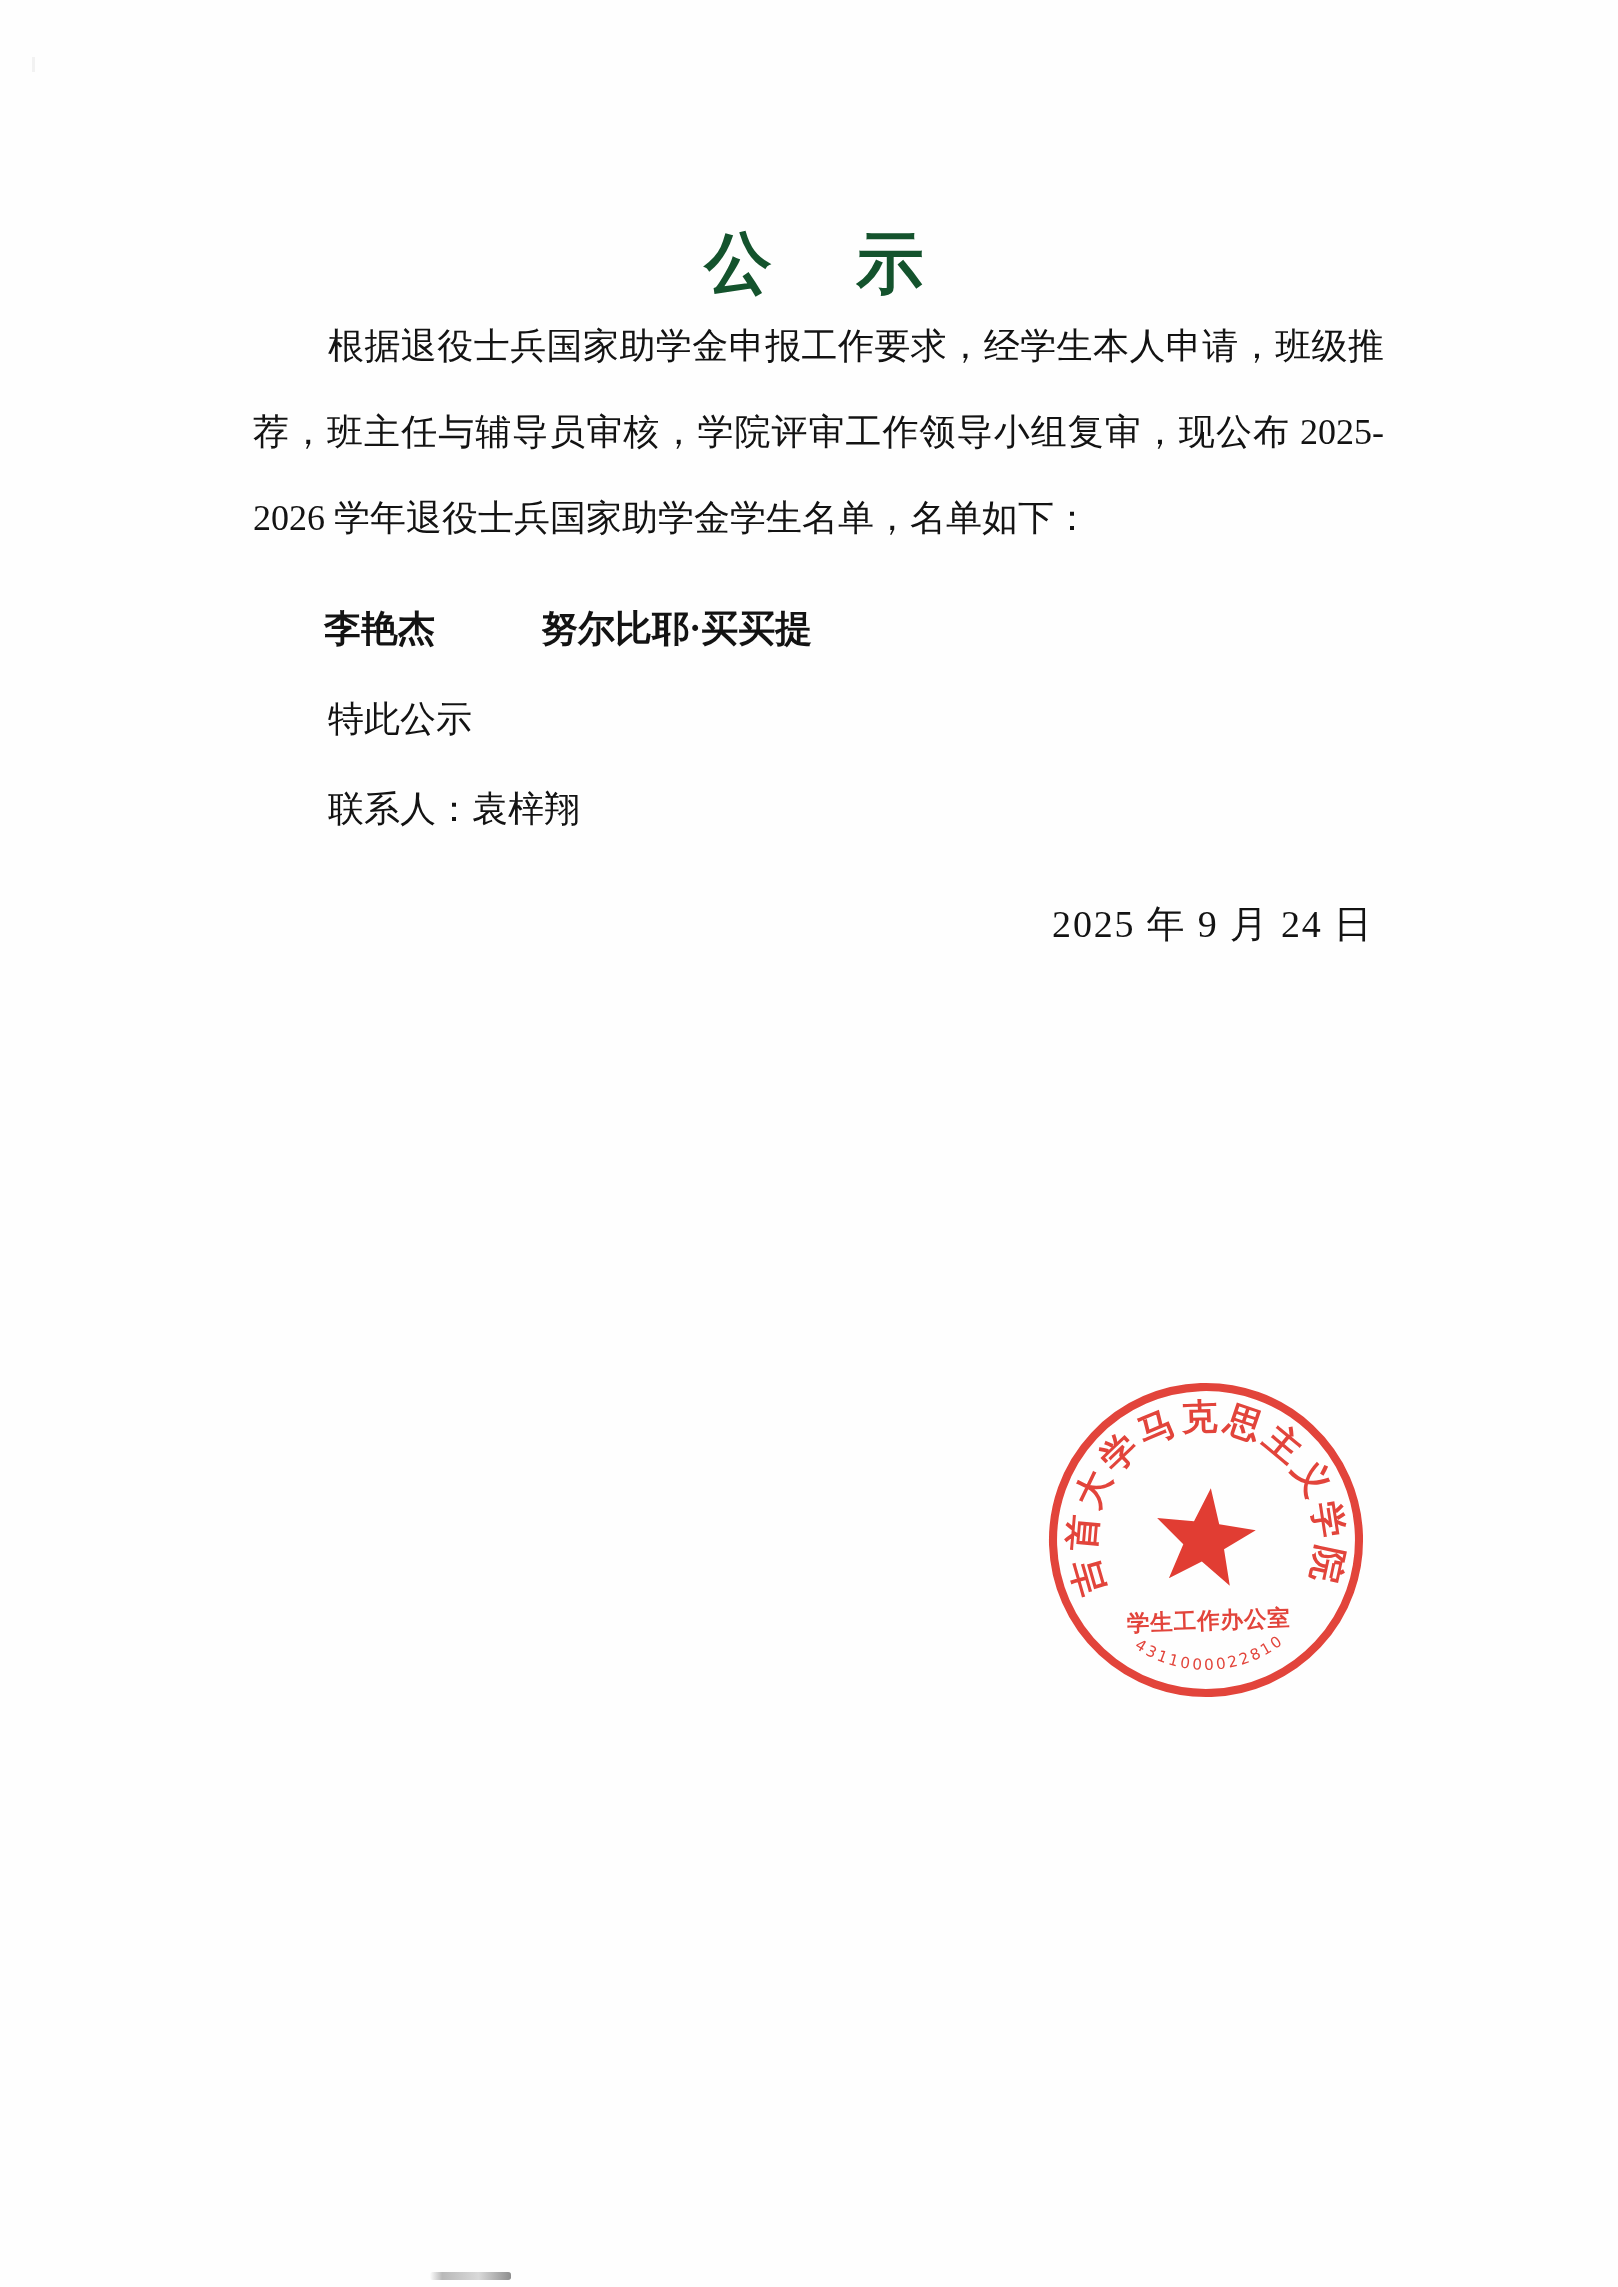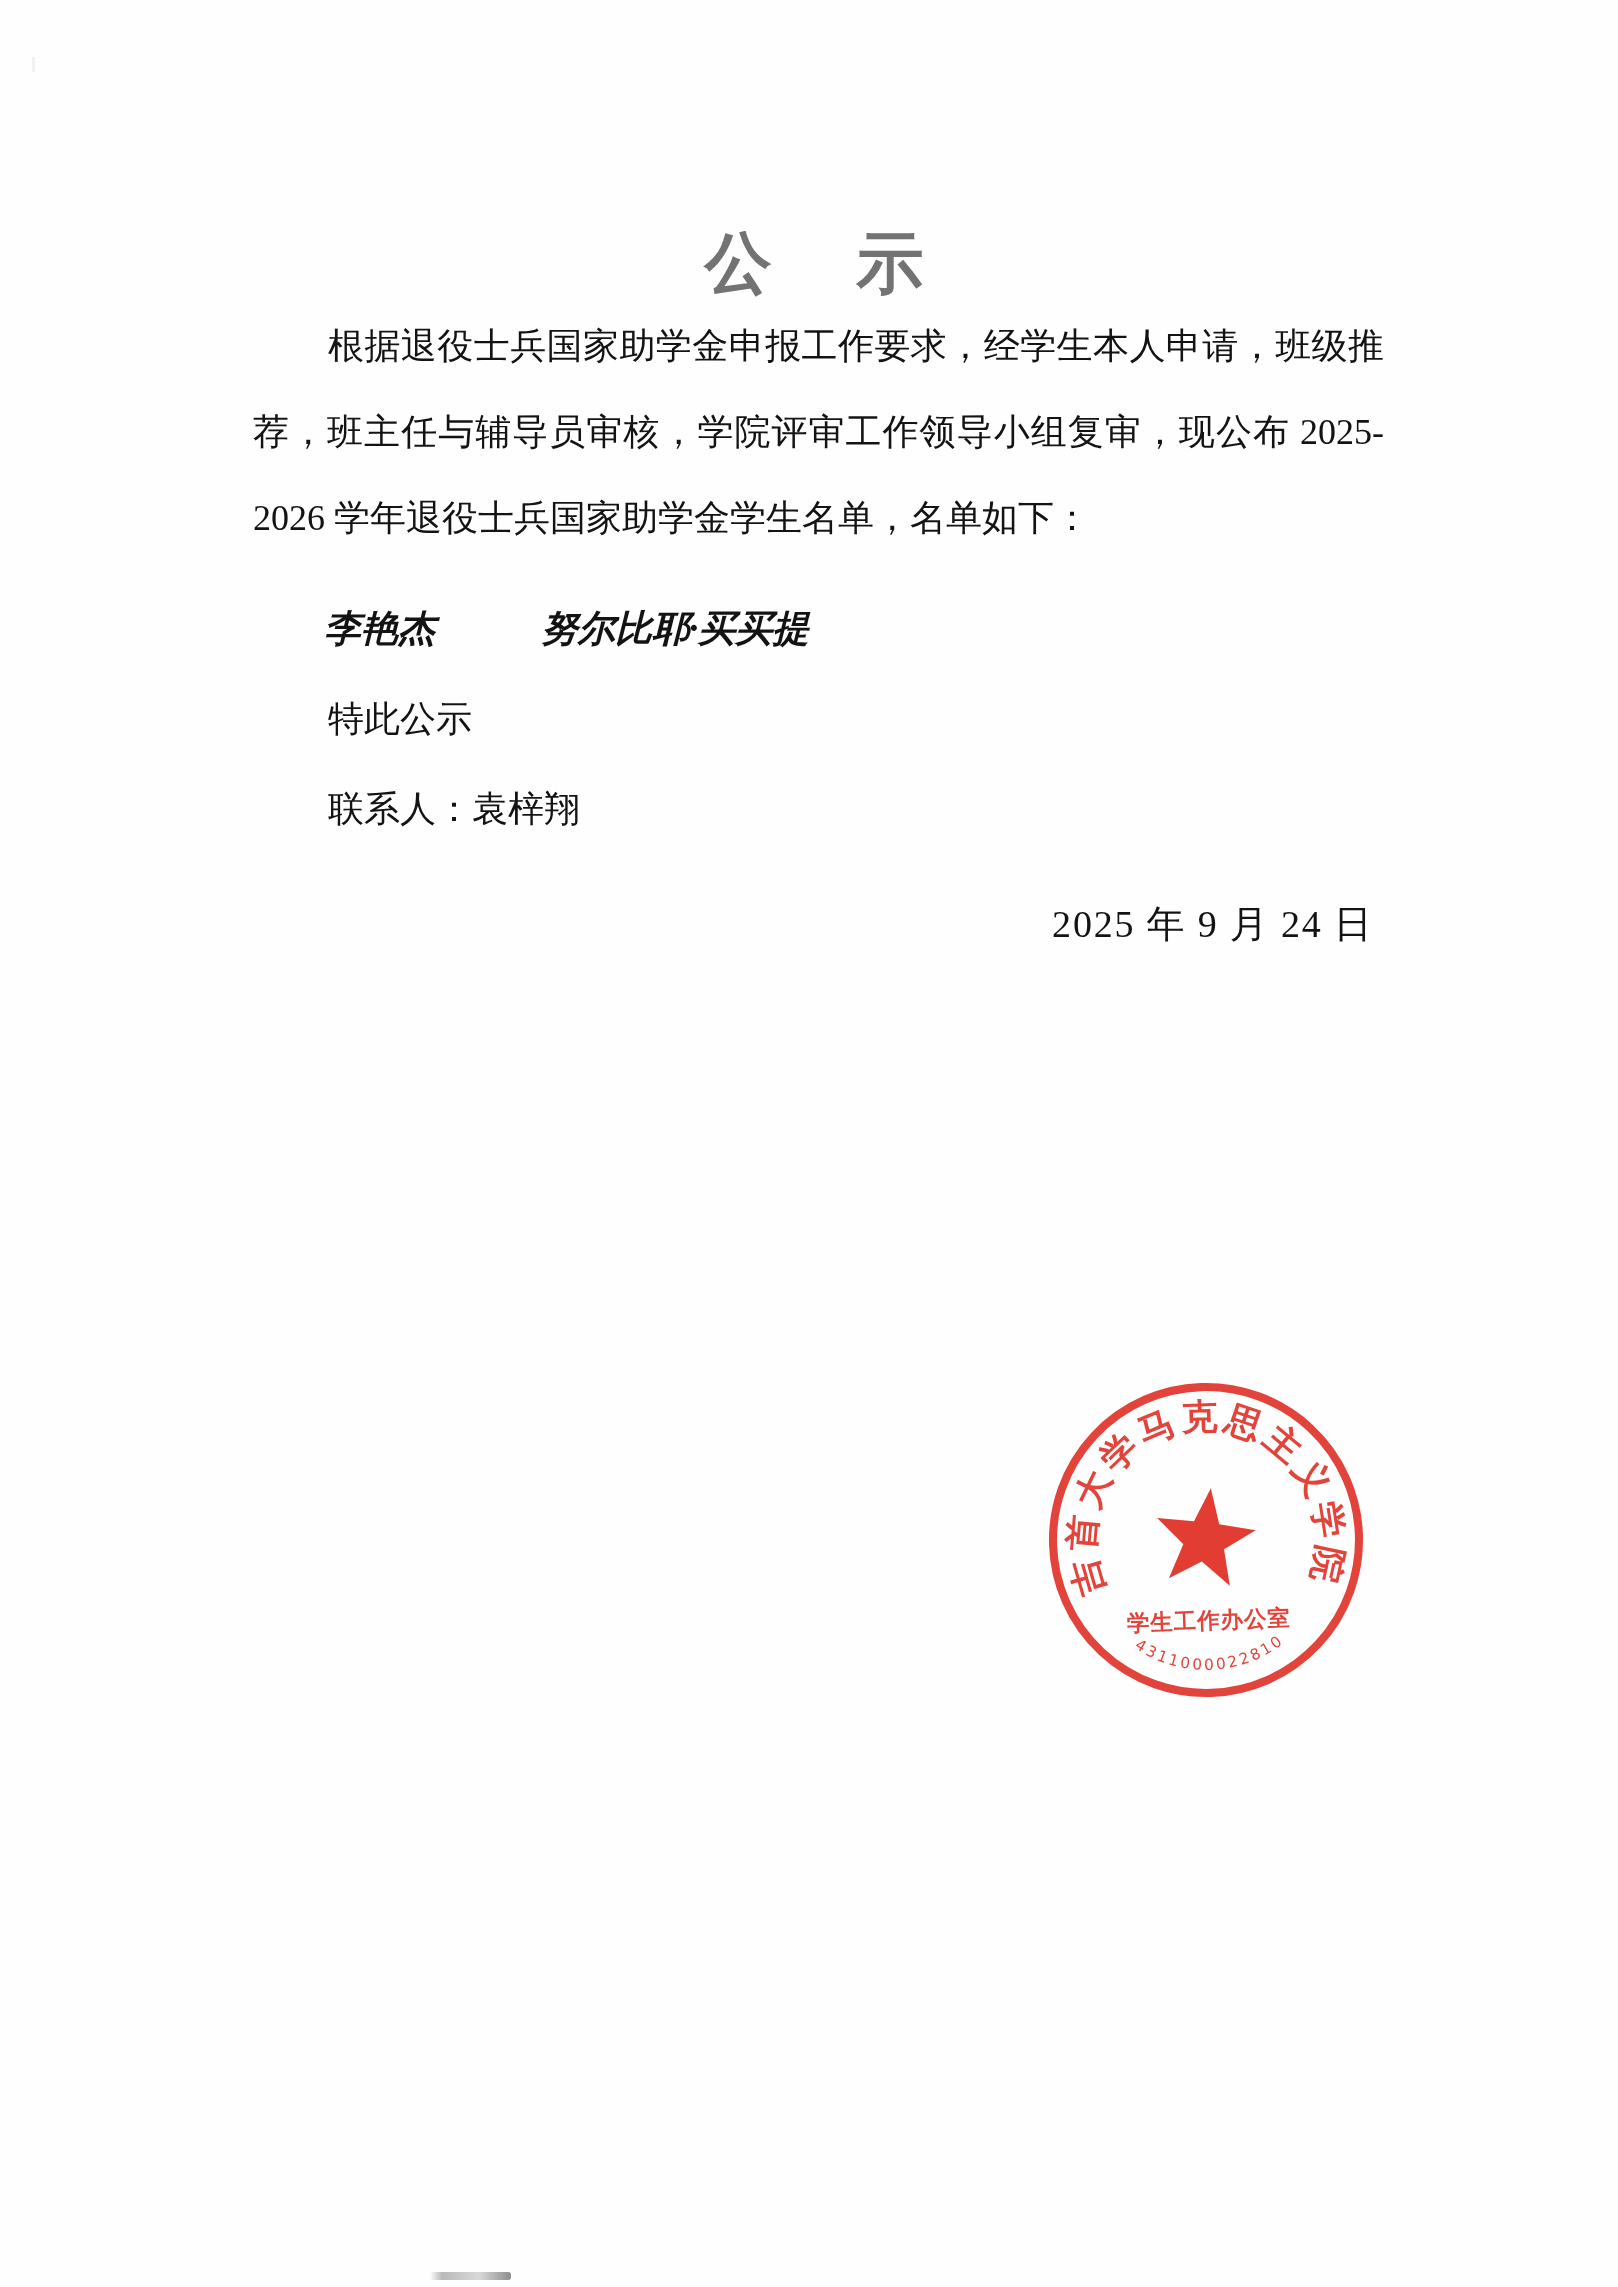--- a/index.html
+++ b/index.html
@@ -16,38 +16,37 @@
     position:absolute;
     left:249px; right:230px; top:0;
   }
   .title{
     margin:228px 0 0 0;
     text-align:center;
     font-size:67px;
     font-weight:600;
     letter-spacing:9px;
     line-height:1.06;
-    color:#737373;
+    color:#14532d;
   }
   p.para{
     font-size:36px;
     line-height:86px;
     margin:4px;
     text-align:justify;
     text-justify:inter-ideograph;
   }
   .indent{ text-indent:75px; }
   .p1{ margin-top:103px; }
   .names{
     margin:25px 0 0 0;
     font-size:37px;
     line-height:86px;
     font-weight:bold;
     text-indent:75px;
-    font-style:italic;
   }
   .name-gap{ display:inline-block; width:106px; }
   .hereby{ margin-top:22.5px; }
   .p2{ margin-top:27px; }
   .contact-line{ margin-top:22.5px; }
   .sign{
     position:relative; z-index:2;
     margin-top:140px;
     text-align:right;
     font-size:38px;

